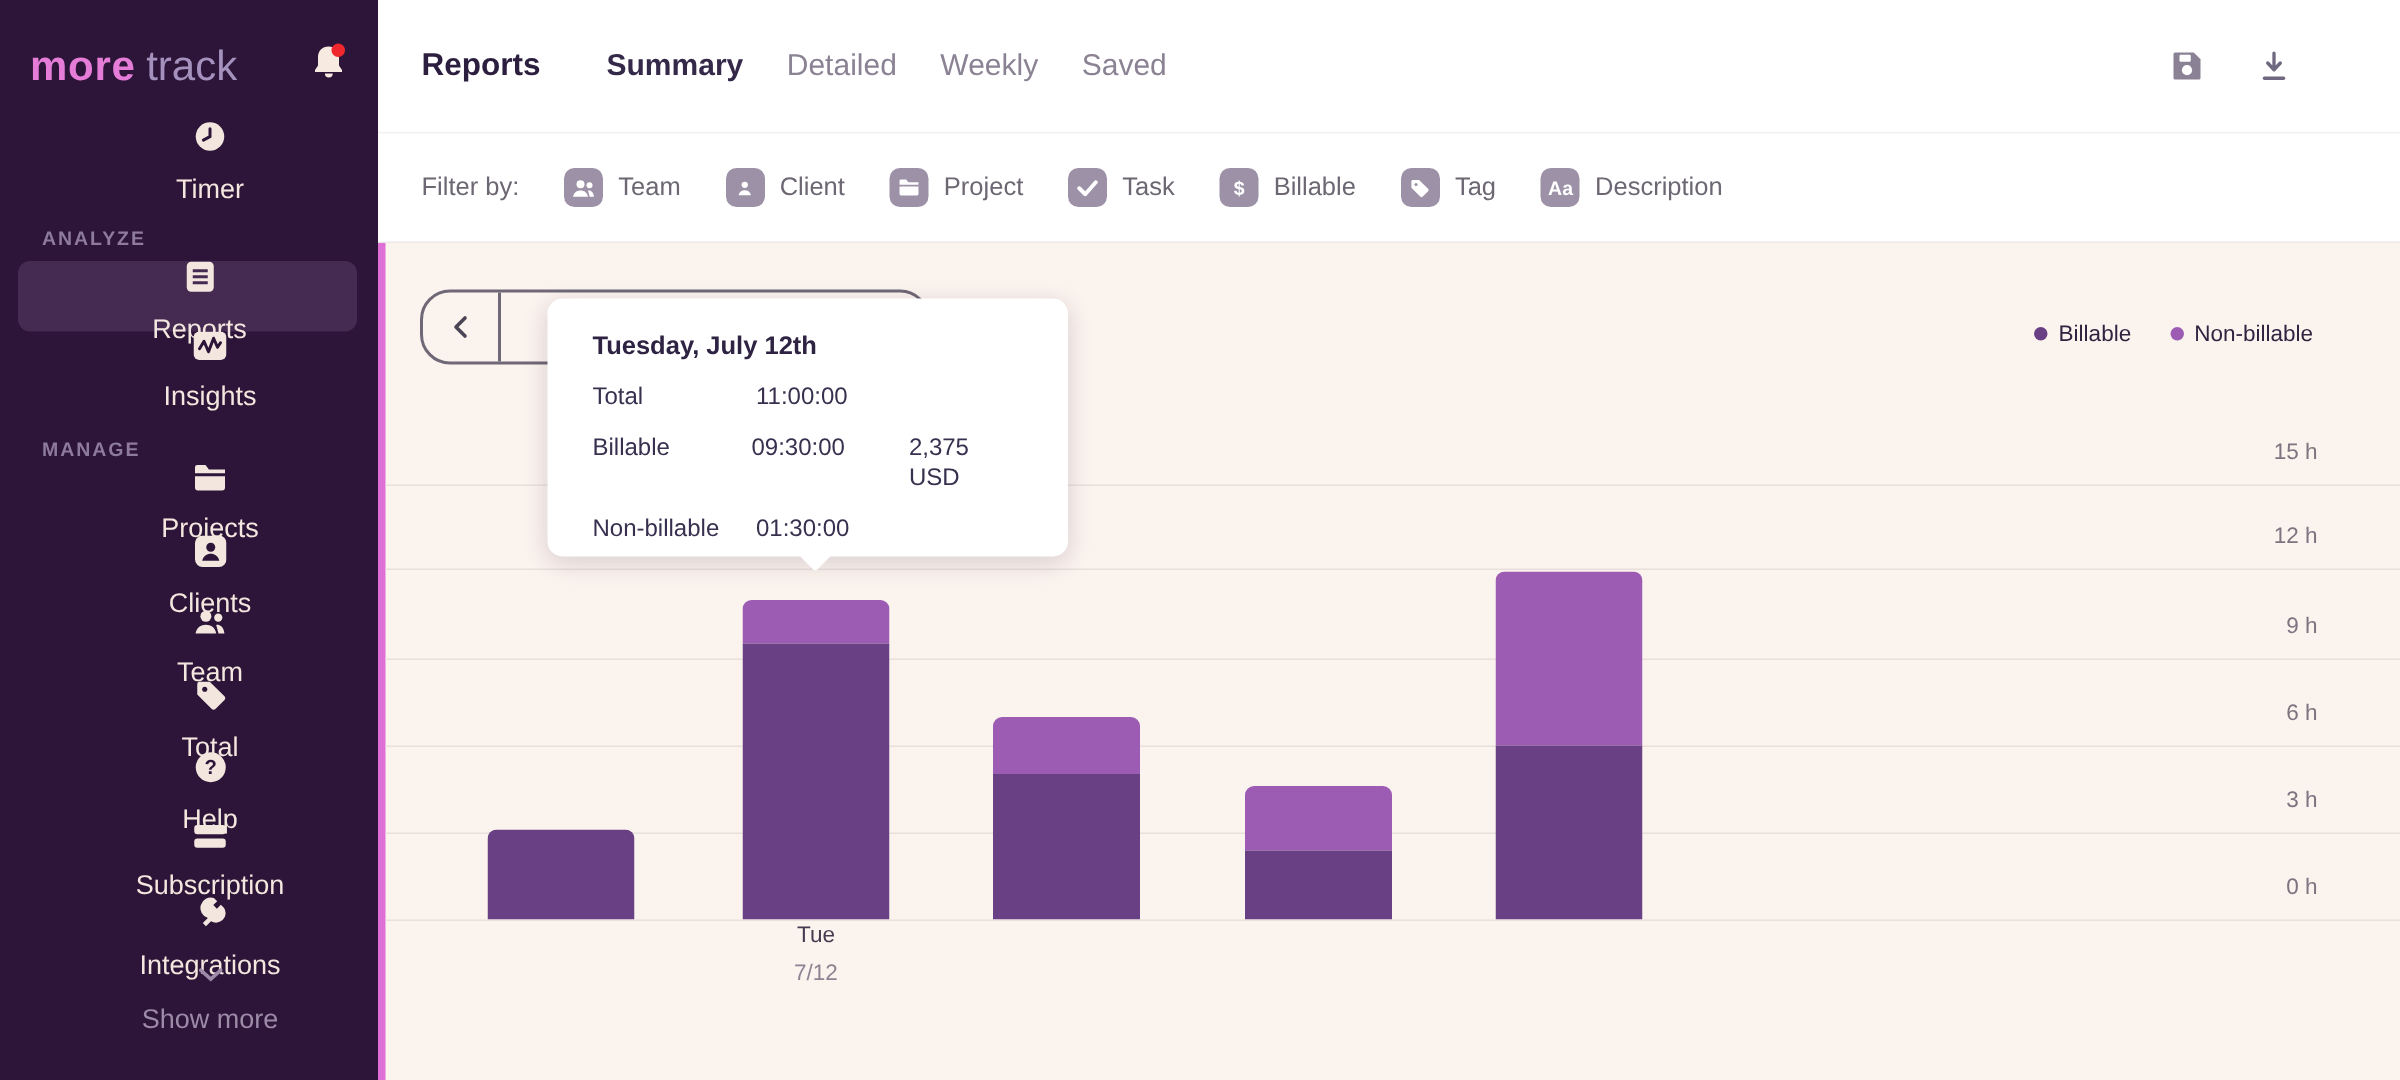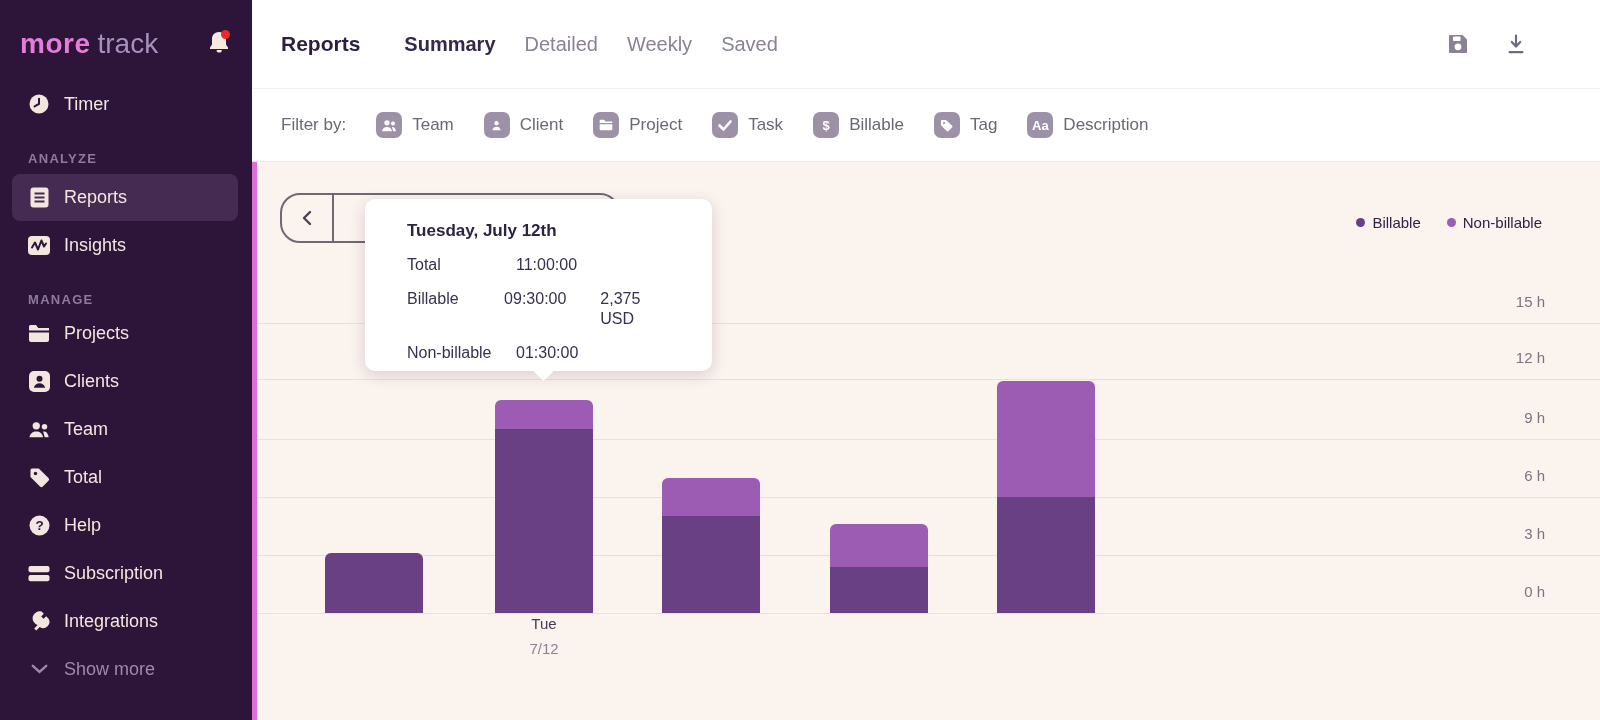--- a/index.html
+++ b/index.html
@@ -7,21 +7,21 @@
     width:1600px;height:720px;overflow:hidden;display:flex;
     font-family:"Liberation Sans",sans-serif;background:#fbf3ee;
     -webkit-font-smoothing:antialiased;
   }
   
   .sidebar{width:252px;flex-shrink:0;background:#2c1538;color:#f3e7df;position:relative;}
   .logo-row{display:flex;align-items:center;padding:24px 20px 0 20px;height:40px;}
   .logo-p1{font-size:28px;font-weight:bold;color:#e57cd8;letter-spacing:.5px;}
   .logo-p2{font-size:28px;font-weight:400;color:#a591bd;margin-left:7px;}
   .bell-wrap{margin-left:auto;position:relative;cursor:pointer;}
-  .nav-item{display:flex;align-items:center;gap:14px;height:48px;padding-left:28px;font-size:18px;cursor:pointer;}
+  .nav-item{display:flex;align-items:center;gap:14px;height:48px;padding-left:28px;font-size:18px;cursor:pointer;flex-direction:column;}
   .nav-item .ic{width:22px;display:flex;justify-content:center;flex-shrink:0;}
   .timer-item{margin-top:16px;}
   .section-label{font-size:13px;font-weight:bold;letter-spacing:1.3px;color:#8d7a9c;padding-left:28px;margin-top:20px;height:20px;display:flex;align-items:center;}
   .pill{margin:6px 14px 0 12px;height:47px;border-radius:8px;background:#452a52;padding-left:16px;}
   .show-more{color:#9c8aa8;}
   
   .main{flex:1;display:flex;flex-direction:column;min-width:0;}
   .topbar{height:88px;background:#ffffff;display:flex;align-items:center;padding:0 72px 0 29px;border-bottom:1px solid #f2eff1;}
   .page-title{font-size:21px;font-weight:bold;color:#2b1e3e;margin-right:44px;}
   .tabs{display:flex;gap:29px;align-items:center;}
@@ -45,21 +45,21 @@
   .legend-item{display:flex;align-items:center;font-size:15px;color:#2f2440;cursor:pointer;}
   .dot{width:9px;height:9px;border-radius:50%;display:inline-block;margin-right:7px;}
   .xlabel{position:absolute;top:453px;width:140px;text-align:center;font-size:15px;}
   .xday{color:#453b50;}
   .xdate{color:#8d8492;margin-top:8px;}
   
   .datenav{position:absolute;left:28px;top:31px;width:340px;height:50px;border:2px solid #6f6876;border-radius:20px;display:flex;z-index:2;box-sizing:border-box;}
   .datenav-prev{width:50px;border-right:2px solid #6f6876;display:flex;align-items:center;justify-content:center;cursor:pointer;}
   
   .tooltip{position:absolute;left:113px;top:37px;width:347px;height:172px;background:#fff;border-radius:10px;
-    box-shadow:0 4px 16px rgba(44,21,56,.16);z-index:5;padding:22px 42px;box-sizing:border-box;}
+    box-shadow:0 4px 16px rgba(44,21,56,.16);z-index:5;padding:22px 30px;box-sizing:border-box;}
   .tip-title{font-size:17px;font-weight:bold;color:#2e2342;line-height:20px;}
   .tip-row{display:flex;font-size:16px;color:#38304e;margin-top:14px;line-height:20px;}
   .tip-row:first-of-type{margin-top:21px;}
   .tip-label{width:109px;}
   .tip-time{width:108px;}
   .pointer{position:absolute;bottom:-7px;left:171px;width:15px;height:15px;background:#fff;transform:rotate(45deg);border-radius:2px;}
 </style>
 </head>
 <body>
 

